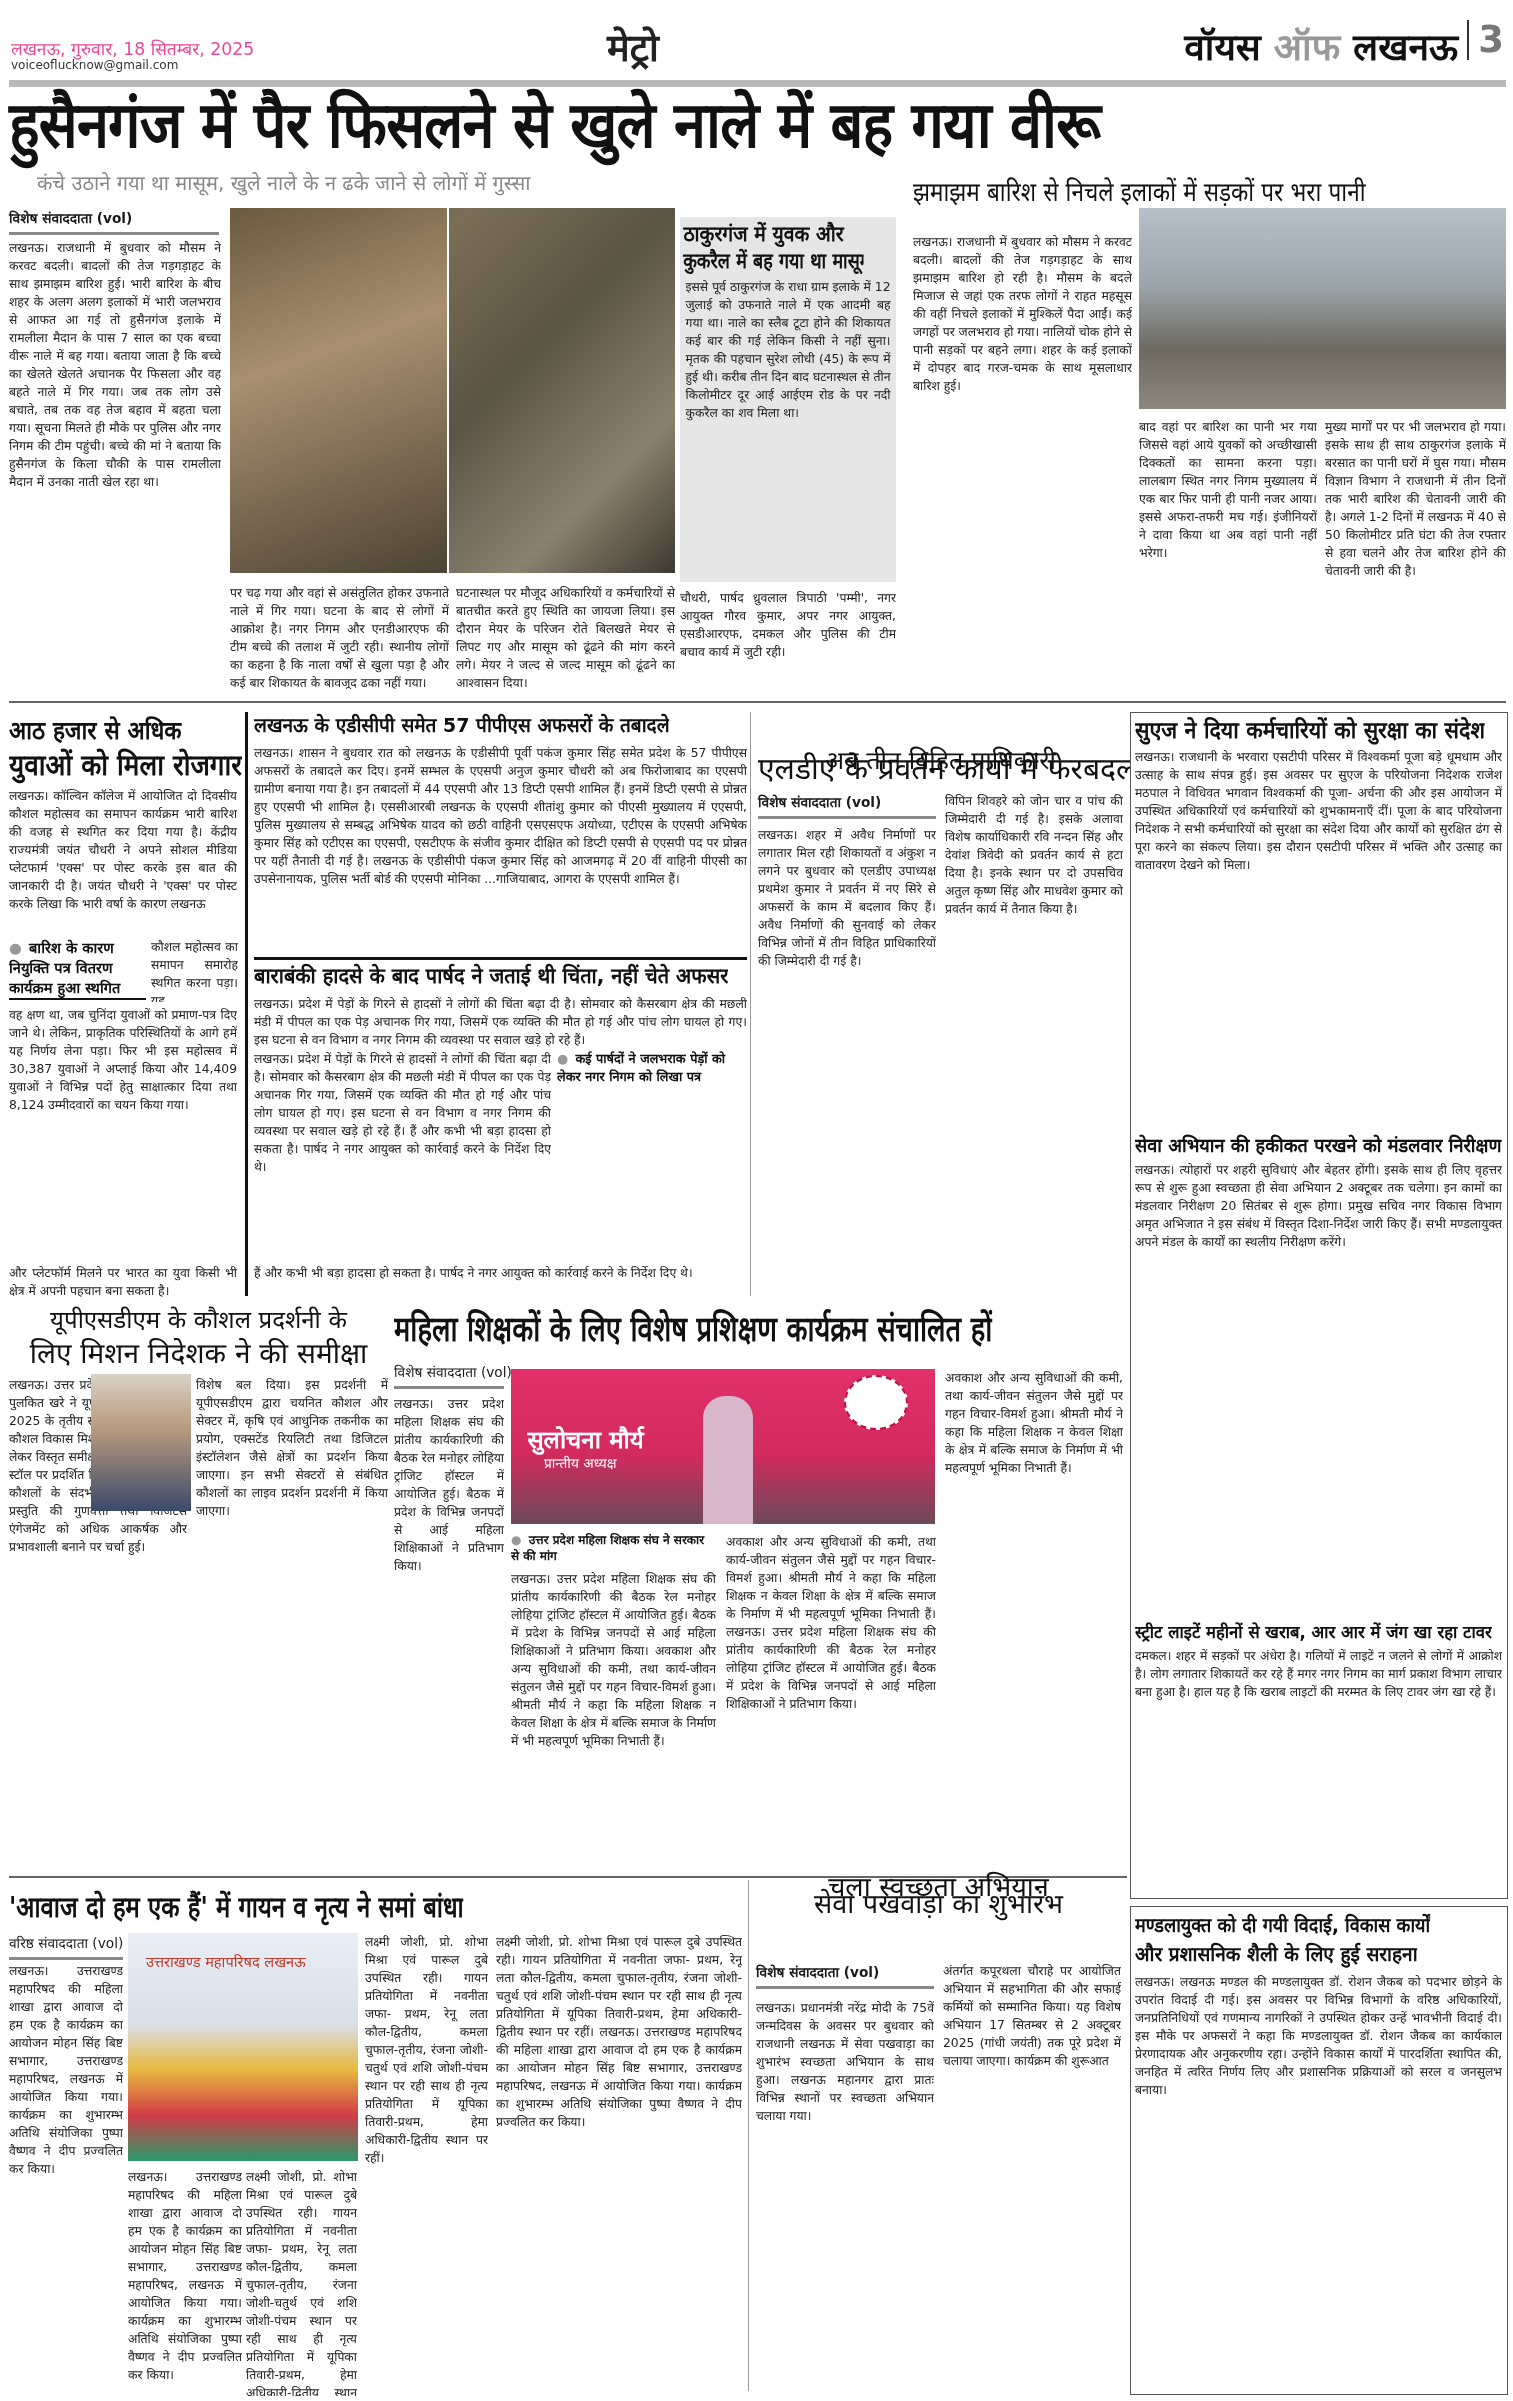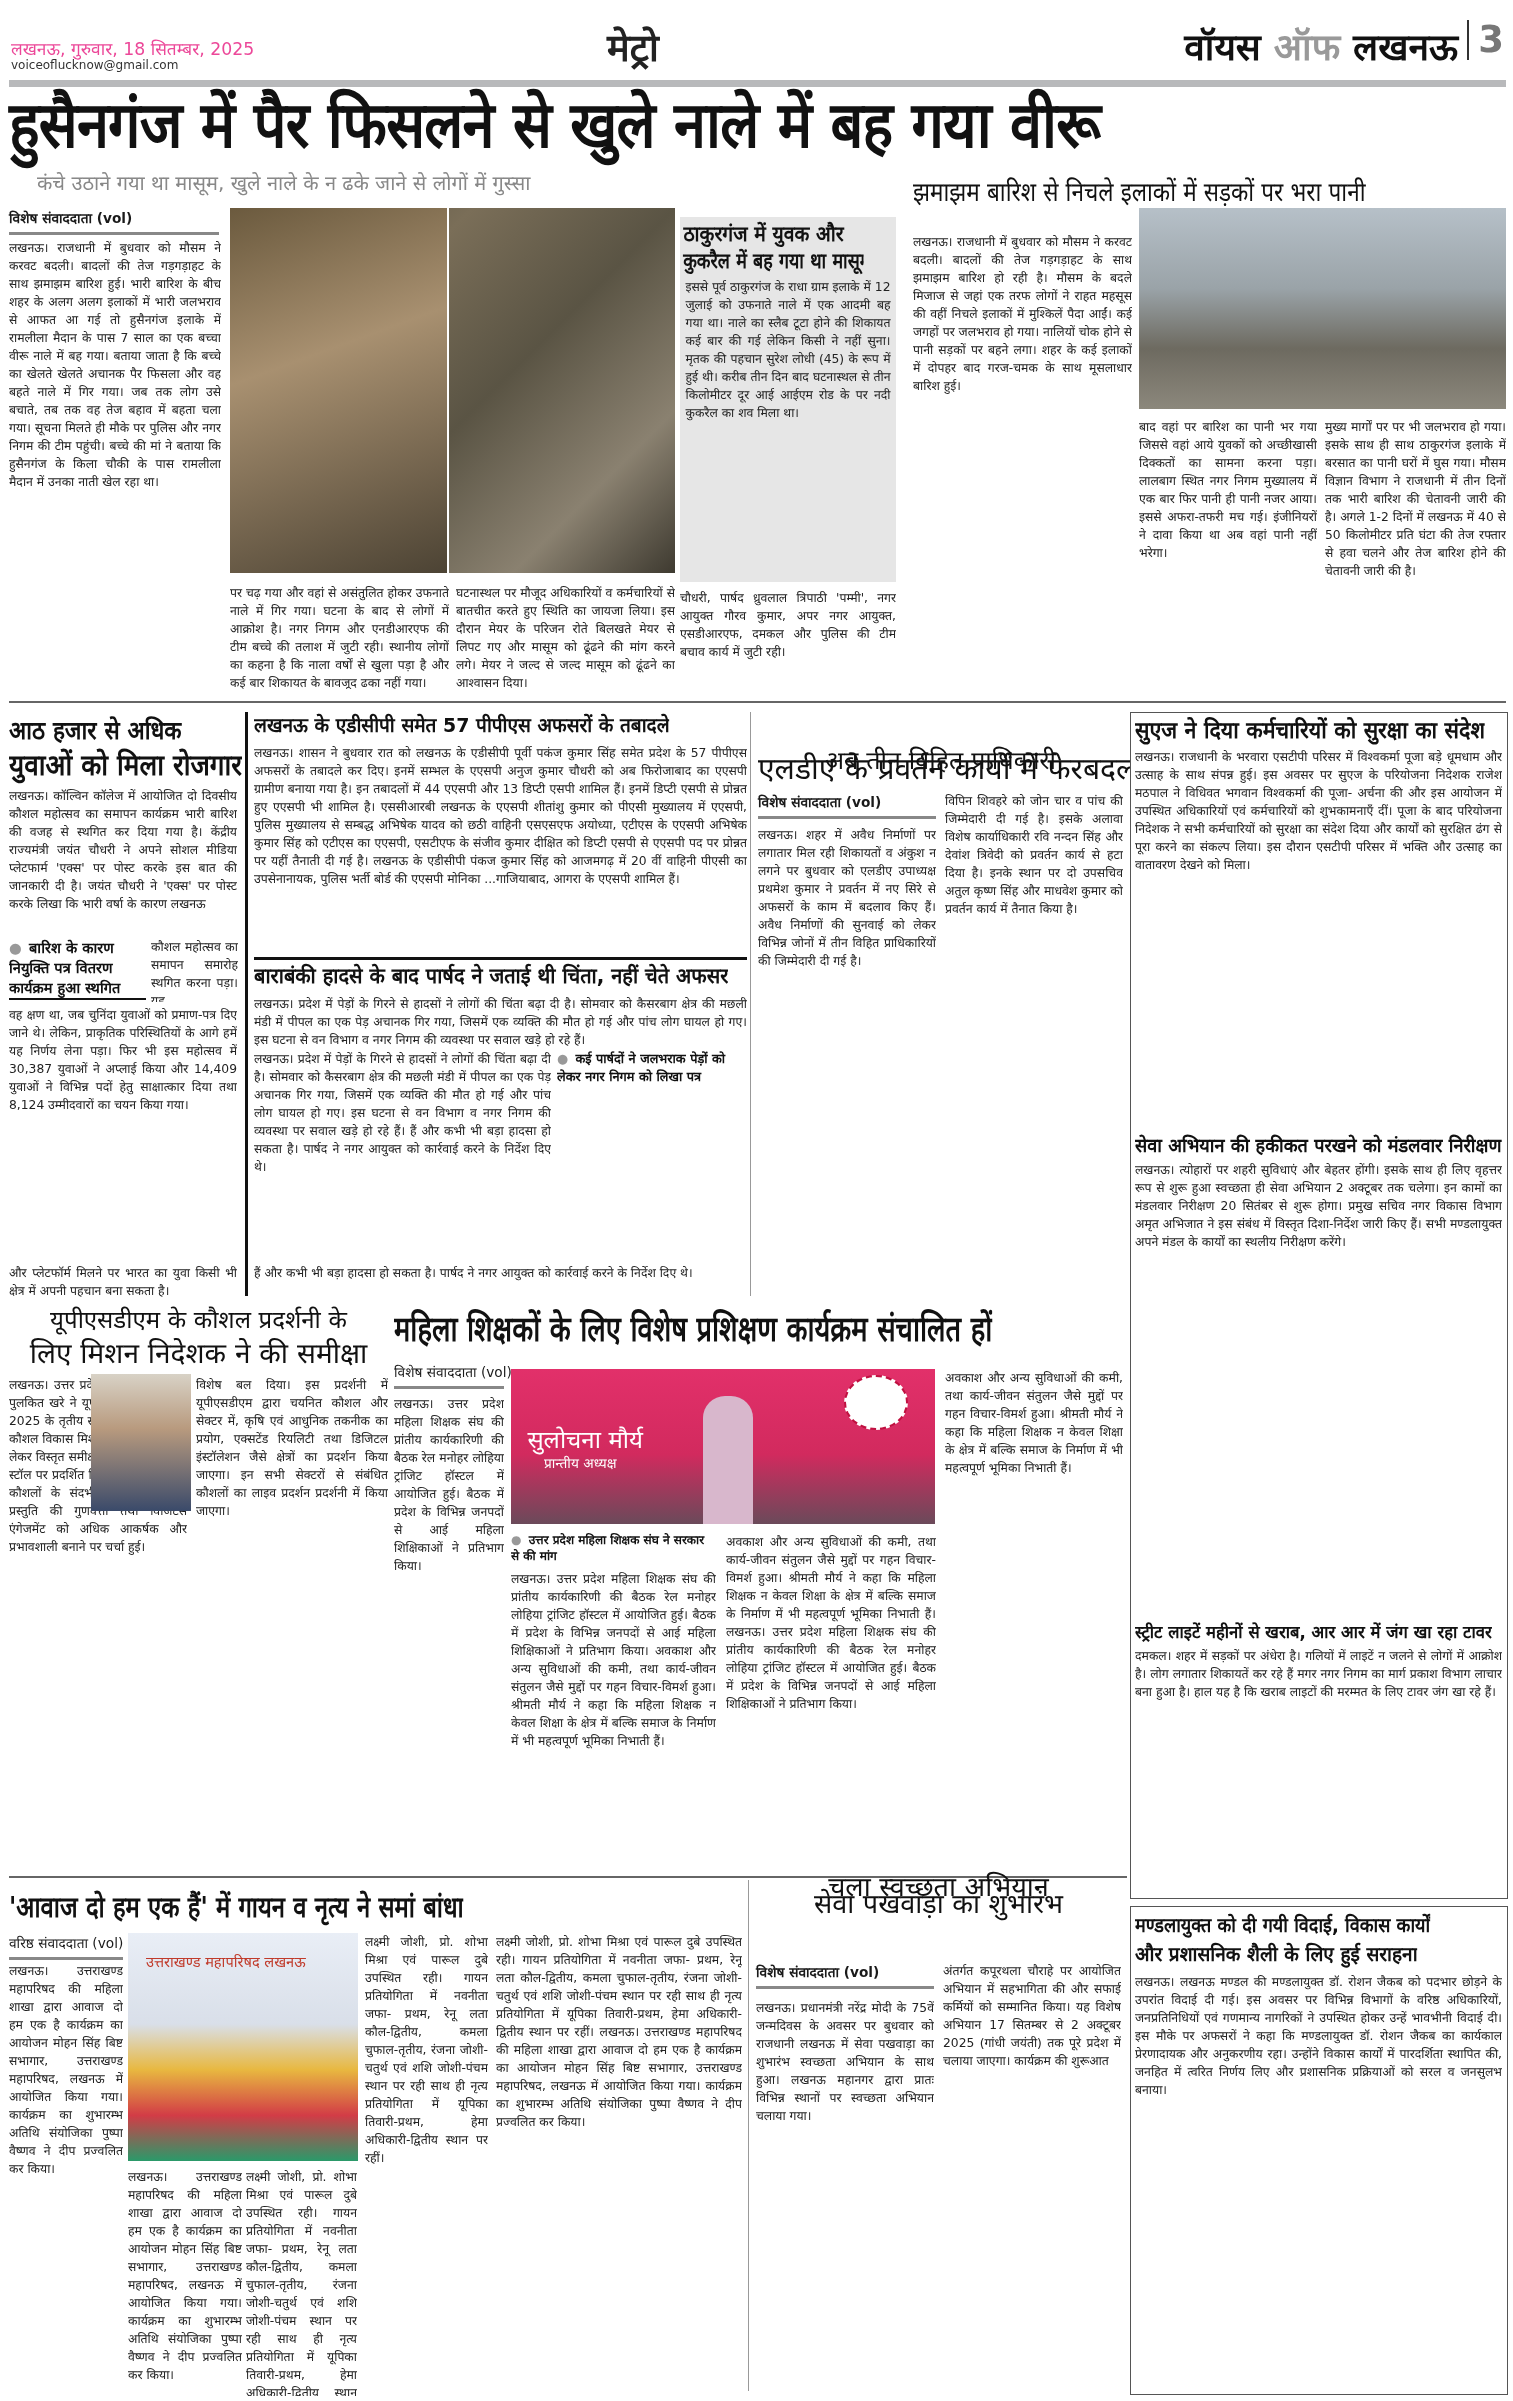--- a/index.html
+++ b/index.html
@@ -110,21 +110,21 @@
 <div class="abs headline-light" style="left:9px;top:1305px;width:379px;font-size:24px;line-height:31px">यूपीएसडीएम के कौशल प्रदर्शनी के</div>
 <div class="abs headline-light" style="left:9px;top:1338px;width:379px;font-size:28px;line-height:31px">लिए मिशन निदेशक ने की समीक्षा</div>
 <div class="abs body-text" style="left:9px;top:1376px;width:178px;height:493px">लखनऊ। उत्तर प्रदेश के मिशन निदेशक पुलकित खरे ने यूपी इंटरनेशनल ट्रेड शो 2025 के तृतीय संस्करण में उत्तर प्रदेश कौशल विकास मिशन की सहभागिता को लेकर विस्तृत समीक्षा बैठक की। बैठक में स्टॉल पर प्रदर्शित किए जाने वाले विभिन्न कौशलों के संदर्भ में प्रदर्शन, उनकी प्रस्तुति की गुणवत्ता तथा विजिटर्स एंगेजमेंट को अधिक आकर्षक और प्रभावशाली बनाने पर चर्चा हुई।</div>
 <div class="abs photo" style="left:91px;top:1374px;width:100px;height:137px;background:linear-gradient(180deg,#d8d2c6 0%,#b89a7e 40%,#3a4a6a 100%)"></div>
 <div class="abs body-text" style="left:196px;top:1376px;width:192px;height:493px">विशेष बल दिया। इस प्रदर्शनी में यूपीएसडीएम द्वारा चयनित कौशल और सेक्टर में, कृषि एवं आधुनिक तकनीक का प्रयोग, एक्सटेंड रियलिटी तथा डिजिटल इंस्टॉलेशन जैसे क्षेत्रों का प्रदर्शन किया जाएगा। इन सभी सेक्टरों से संबंधित कौशलों का लाइव प्रदर्शन प्रदर्शनी में किया जाएगा।</div>
 
 <div class="abs headline" style="left:394px;top:1307px;font-size:35px;line-height:44px;transform:scaleX(.78);transform-origin:left">महिला शिक्षकों के लिए विशेष प्रशिक्षण कार्यक्रम संचालित हों</div>
 <div class="abs byline" style="left:394px;top:1362px;width:110px;font-weight:normal">विशेष संवाददाता (vol)</div>
 <div class="abs body-text" style="left:394px;top:1395px;width:110px;height:475px">लखनऊ। उत्तर प्रदेश महिला शिक्षक संघ की प्रांतीय कार्यकारिणी की बैठक रेल मनोहर लोहिया ट्रांजिट हॉस्टल में आयोजित हुई। बैठक में प्रदेश के विभिन्न जनपदों से आई महिला शिक्षिकाओं ने प्रतिभाग किया।</div>
 <div class="abs photo" style="left:511px;top:1369px;width:424px;height:155px;background:linear-gradient(180deg,#e2306a 0%,#d22a5e 55%,#6a4a5a 100%)">
-  <div style="position:absolute;left:16.4px;top:53px;font-size:24px;color:#fff;font-weight:normal">सुलोचना मौर्य</div>
+  <div style="position:absolute;left:16.4px;top:53px;font-size:24px;color:#fff;font-weight:bold">सुलोचना मौर्य</div>
   <div style="position:absolute;left:33px;top:84px;font-size:13.7px;color:#fff">प्रान्तीय अध्यक्ष</div>
   <div style="position:absolute;right:27px;top:5.5px;width:64px;height:55px;border-radius:50%;background:#fff;border:2.7px dashed #c01040"></div>
   <div style="position:absolute;left:192px;top:27px;width:50px;height:128px;background:#d8b7cc;border-radius:22px 22px 0 0"></div>
 </div>
 <div class="abs headline bullet" style="left:511px;top:1532px;width:205px;font-size:12px;line-height:16.4px;white-space:normal">उत्तर प्रदेश महिला शिक्षक संघ ने सरकार से की मांग</div>
 <div class="abs body-text" style="left:511px;top:1570px;width:205px;height:301px">लखनऊ। उत्तर प्रदेश महिला शिक्षक संघ की प्रांतीय कार्यकारिणी की बैठक रेल मनोहर लोहिया ट्रांजिट हॉस्टल में आयोजित हुई। बैठक में प्रदेश के विभिन्न जनपदों से आई महिला शिक्षिकाओं ने प्रतिभाग किया। अवकाश और अन्य सुविधाओं की कमी, तथा कार्य-जीवन संतुलन जैसे मुद्दों पर गहन विचार-विमर्श हुआ। श्रीमती मौर्य ने कहा कि महिला शिक्षक न केवल शिक्षा के क्षेत्र में बल्कि समाज के निर्माण में भी महत्वपूर्ण भूमिका निभाती हैं।</div>
 <div class="abs body-text" style="left:726px;top:1533px;width:210px;height:338px">अवकाश और अन्य सुविधाओं की कमी, तथा कार्य-जीवन संतुलन जैसे मुद्दों पर गहन विचार-विमर्श हुआ। श्रीमती मौर्य ने कहा कि महिला शिक्षक न केवल शिक्षा के क्षेत्र में बल्कि समाज के निर्माण में भी महत्वपूर्ण भूमिका निभाती हैं। लखनऊ। उत्तर प्रदेश महिला शिक्षक संघ की प्रांतीय कार्यकारिणी की बैठक रेल मनोहर लोहिया ट्रांजिट हॉस्टल में आयोजित हुई। बैठक में प्रदेश के विभिन्न जनपदों से आई महिला शिक्षिकाओं ने प्रतिभाग किया।</div>
 <div class="abs body-text" style="left:945px;top:1369px;width:178px;height:502px">अवकाश और अन्य सुविधाओं की कमी, तथा कार्य-जीवन संतुलन जैसे मुद्दों पर गहन विचार-विमर्श हुआ। श्रीमती मौर्य ने कहा कि महिला शिक्षक न केवल शिक्षा के क्षेत्र में बल्कि समाज के निर्माण में भी महत्वपूर्ण भूमिका निभाती हैं।</div>
 
 <div class="abs hline" style="left:9px;top:1876px;width:1118px;height:1.8px;background:#666"></div>

